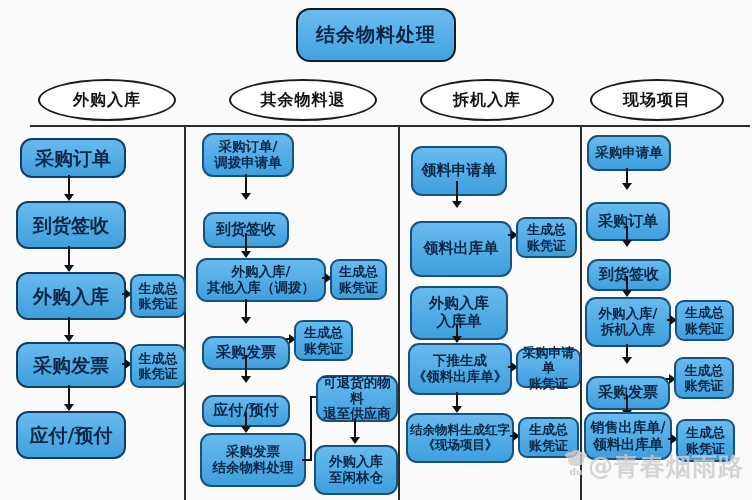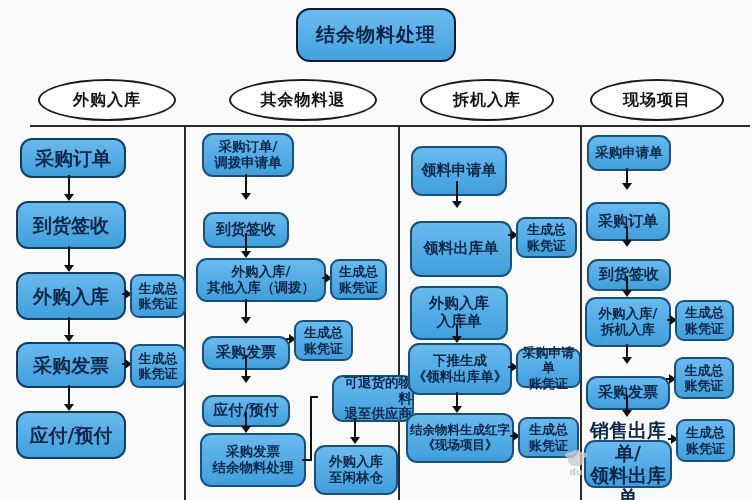--- a/index.html
+++ b/index.html
@@ -115,21 +115,21 @@
 <div class="node side" style="left:294px;top:320px;width:55px;height:37px;">生成总
 账凭证</div>
 <div class="varrow" style="left:245px;top:355px;height:21px;"></div>
 <div class="node mid" style="left:202px;top:383px;width:84px;height:28px;">应付/预付</div>
 <div class="varrow" style="left:245px;top:412px;height:14px;"></div>
 <div class="node sm" style="left:200px;top:433px;width:102px;height:50px;">采购发票
 结余物料处理</div>
 <div class="seg-h" style="left:302px;top:459px;width:10px;"></div>
 <div class="seg-v" style="left:310px;top:396px;height:65px;"></div>
 <div class="seg-h" style="left:310px;top:396px;width:8px;"></div>
-<div class="node sm" style="left:332px;top:375px;width:78px;height:43px;text-align:right;">可退货的物料
+<div class="node sm" style="left:316px;top:375px;width:78px;height:43px;">可退货的物料
 退至供应商</div>
 <div class="varrow" style="left:354px;top:419px;height:18px;"></div>
 <div class="node sm" style="left:314px;top:445px;width:80px;height:46px;">外购入库
 至闲林仓</div>
 
 <div class="node mid" style="left:411px;top:134px;width:92px;height:46px;">领料申请单</div>
 <div class="varrow" style="left:456px;top:181px;height:20px;"></div>
 <div class="node mid" style="left:410px;top:209px;width:98px;height:52px;">领料出库单</div>
 <div class="harrow" style="left:508px;top:234px;width:3px;"></div>
 <div class="node side" style="left:516px;top:217px;width:57px;height:37px;">生成总
@@ -159,24 +159,25 @@
 拆机入库</div>
 <div class="harrow" style="left:667px;top:319px;width:3px;"></div>
 <div class="node side" style="left:675px;top:300px;width:55px;height:37px;">生成总
 账凭证</div>
 <div class="varrow" style="left:626px;top:344px;height:13px;"></div>
 <div class="node mid" style="left:586px;top:364px;width:80px;height:30px;">采购发票</div>
 <div class="harrow" style="left:666px;top:378px;width:3px;"></div>
 <div class="node side" style="left:674px;top:357px;width:56px;height:38px;">生成总
 账凭证</div>
 <div class="varrow" style="left:626px;top:395px;height:15px;"></div>
-<div class="node" style="left:584px;top:440px;width:84px;height:44px;font-size:19px;">销售出库单/
+<div class="node" style="left:584px;top:412px;width:84px;height:44px;font-size:14px;">销售出库单/
 领料出库单</div>
 <div class="harrow" style="left:668px;top:438px;width:3px;"></div>
 <div class="node side" style="left:676px;top:419px;width:55px;height:39px;">生成总
 账凭证</div>
 
 <div class="watermark">
   <span class="wm-logo">
     <span class="wm-paw"></span>
     <span class="wm-du">du</span>
   </span>
+  <span class="wm-text">@青春烟雨路</span>
 </div>
 
 </body></html>

